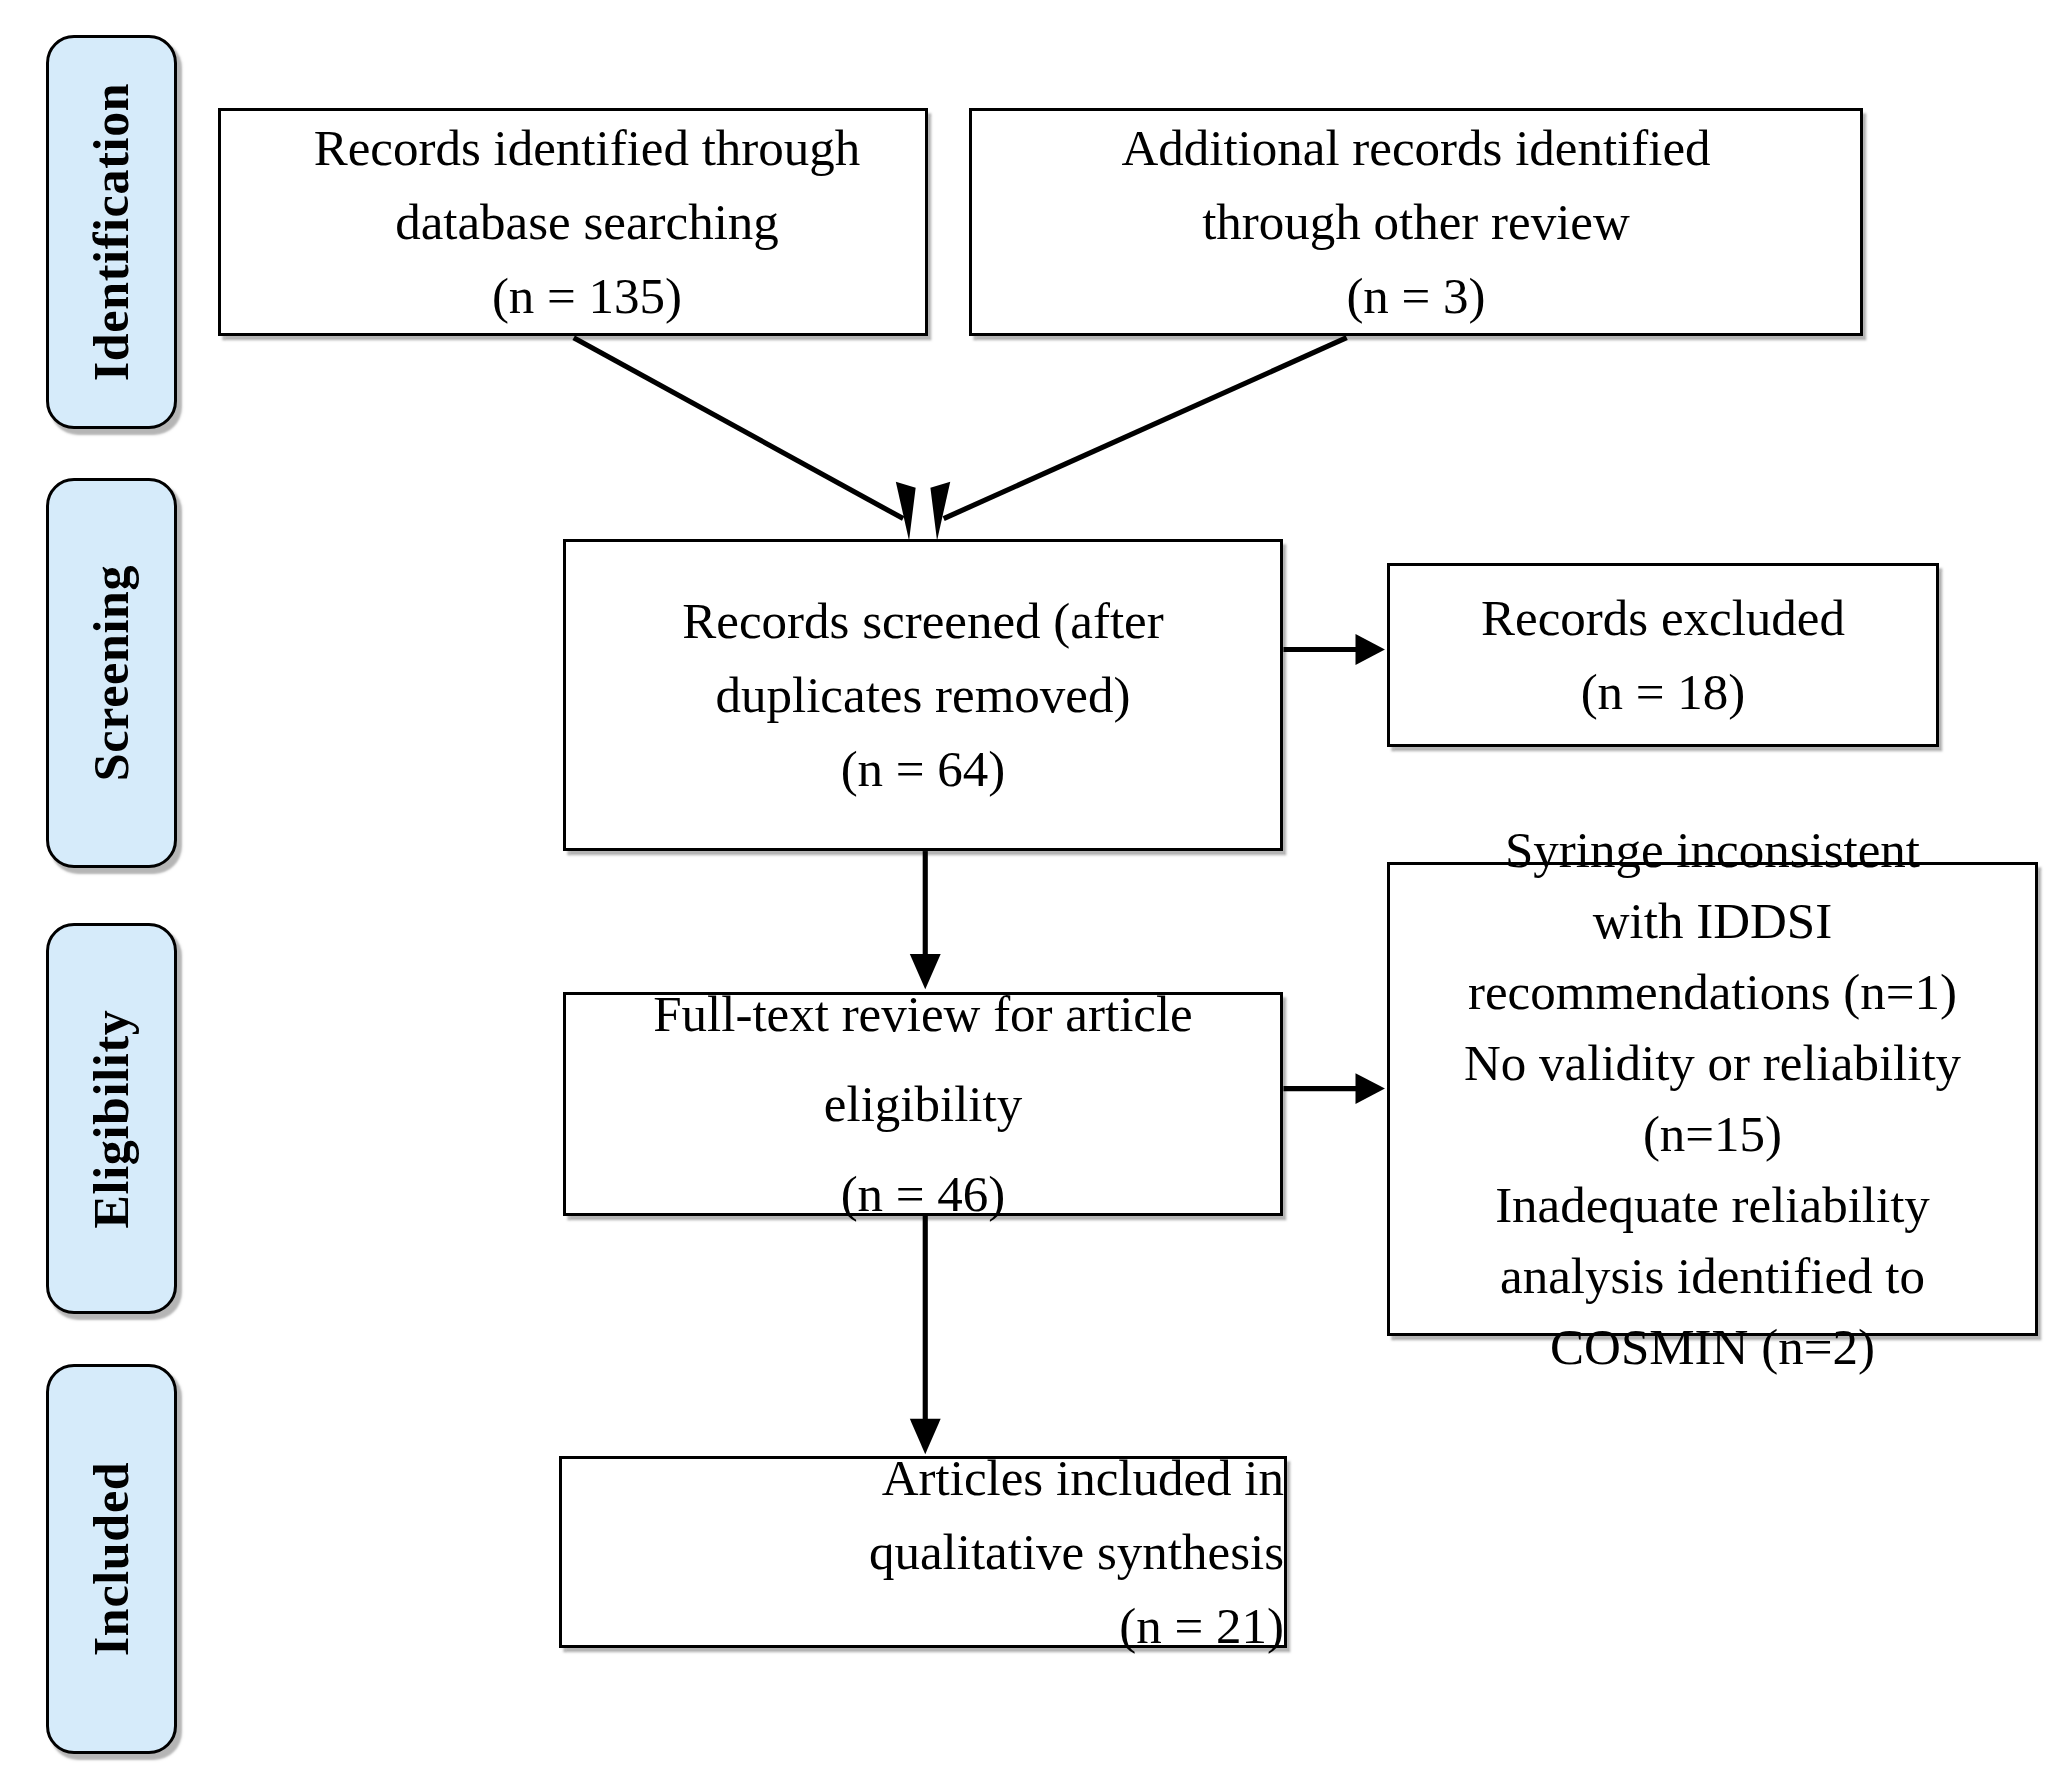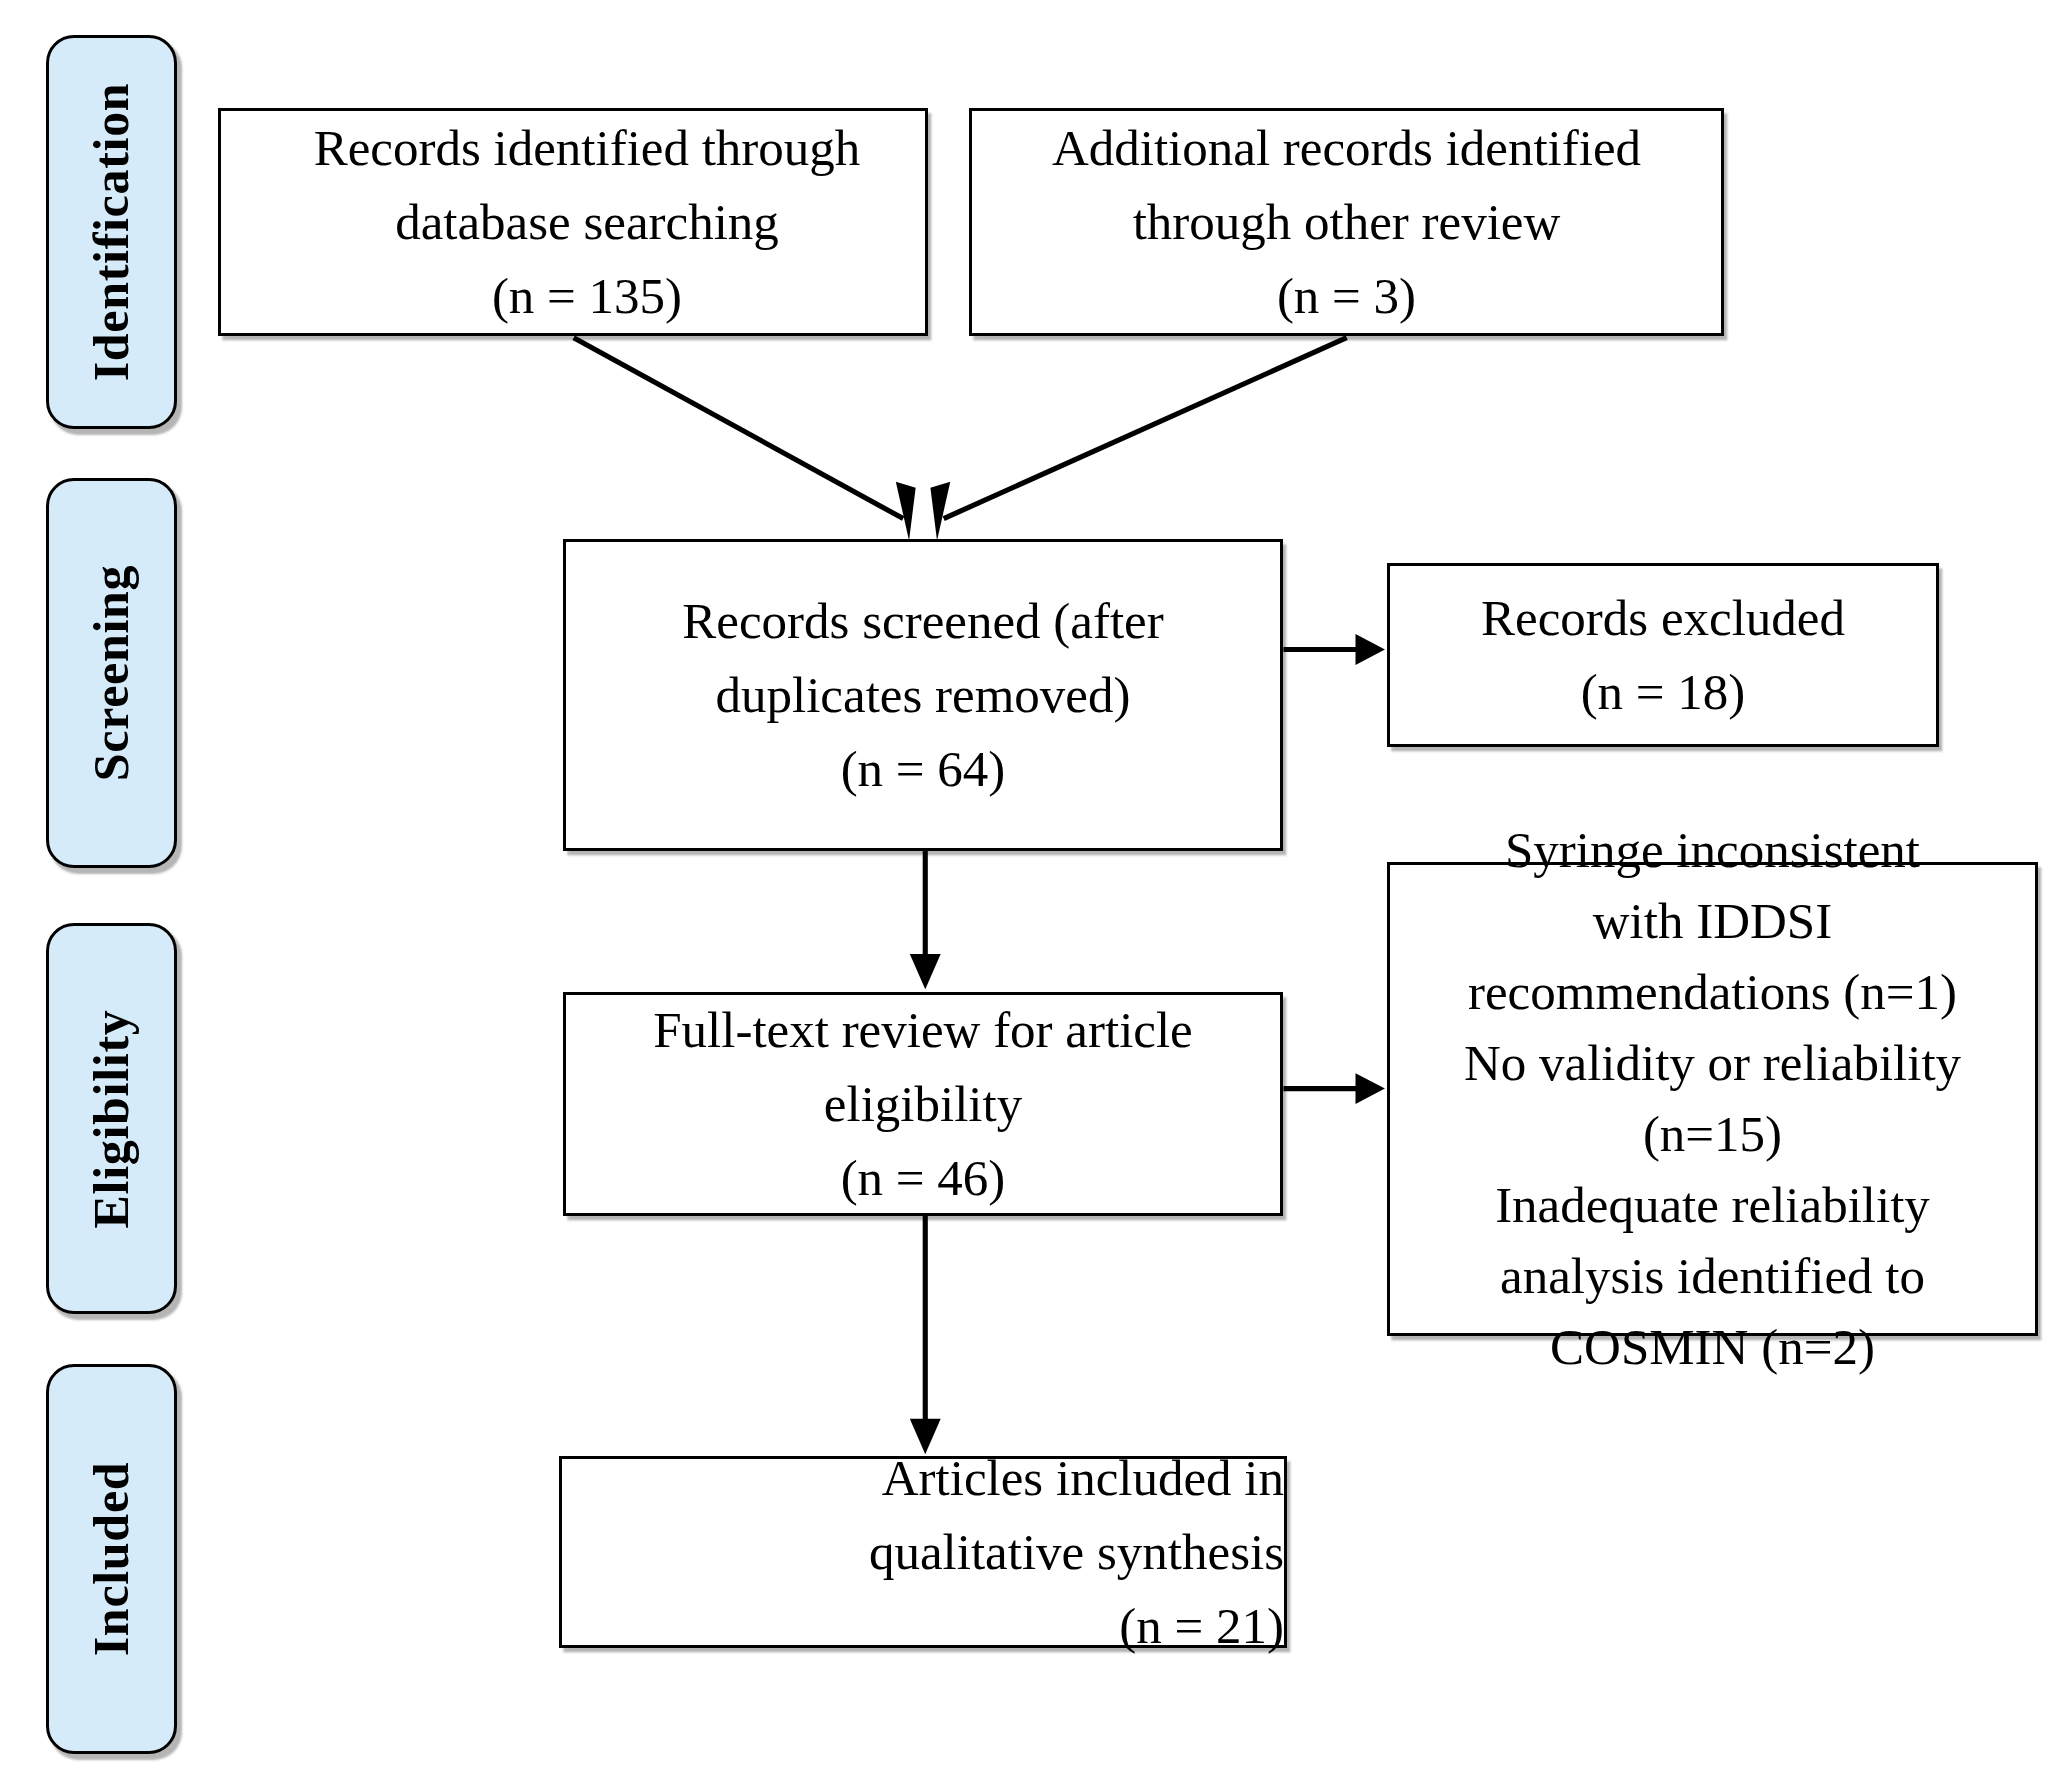--- a/index.html
+++ b/index.html
@@ -76,38 +76,38 @@
   <div class="stage" style="top:1364px; height:390px;">
     <span class="vlabel">Included</span>
   </div>
 
   <div class="node" style="left:218px; top:108px; width:710px; height:228px;padding-left:28px;">
     <div class="ln">Records identified through</div>
     <div class="ln">database searching</div>
     <div class="ln">(n = 135)</div>
   </div>
 
-  <div class="node" style="left:969px; top:108px; width:755px; height:228px;">
+  <div class="node" style="left:969px; top:108px; width:894px; height:228px;">
     <div class="ln">Additional records identified</div>
     <div class="ln">through other review</div>
     <div class="ln">(n = 3)</div>
   </div>
 
   <div class="node" style="left:563px; top:539px; width:720px; height:312px;">
     <div class="ln">Records screened (after</div>
     <div class="ln">duplicates removed)</div>
     <div class="ln">(n = 64)</div>
   </div>
 
   <div class="node" style="left:1387px; top:563px; width:552px; height:184px;">
     <div class="ln">Records excluded</div>
     <div class="ln">(n = 18)</div>
   </div>
 
-  <div class="node" style="left:563px; top:992px; width:720px; height:224px;">
+  <div class="node" style="left:563px; top:992px; width:720px; height:224px;gap:16px;">
     <div class="ln">Full-text review for article</div>
     <div class="ln">eligibility</div>
     <div class="ln">(n = 46)</div>
   </div>
 
   <div class="node" id="node-exclusion-reasons" style="left:1387px; top:862px; width:651px; height:474px;">
     <div class="ln">Syringe inconsistent</div>
     <div class="ln">with IDDSI</div>
     <div class="ln">recommendations (n=1)</div>
     <div class="ln">No validity or reliability</div>

